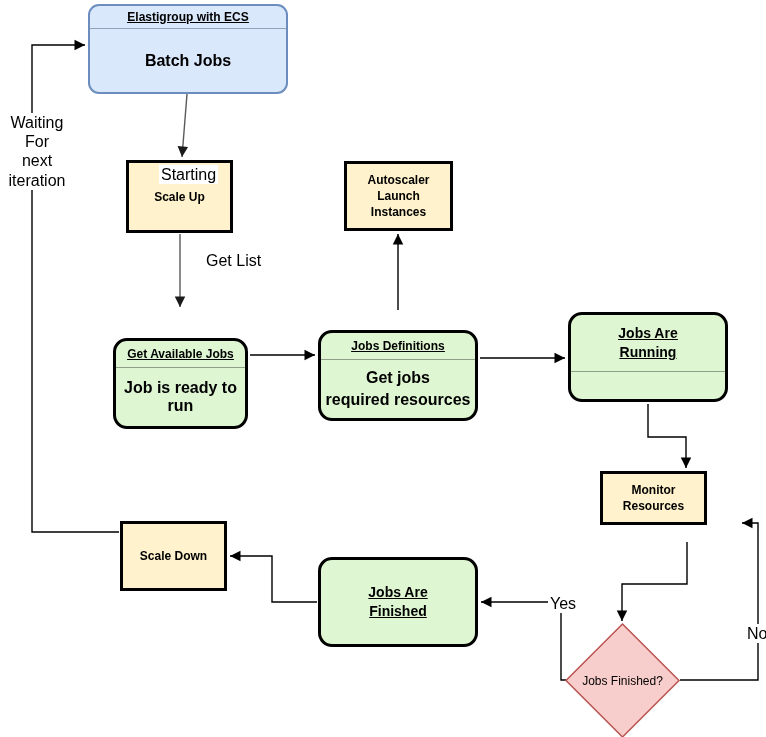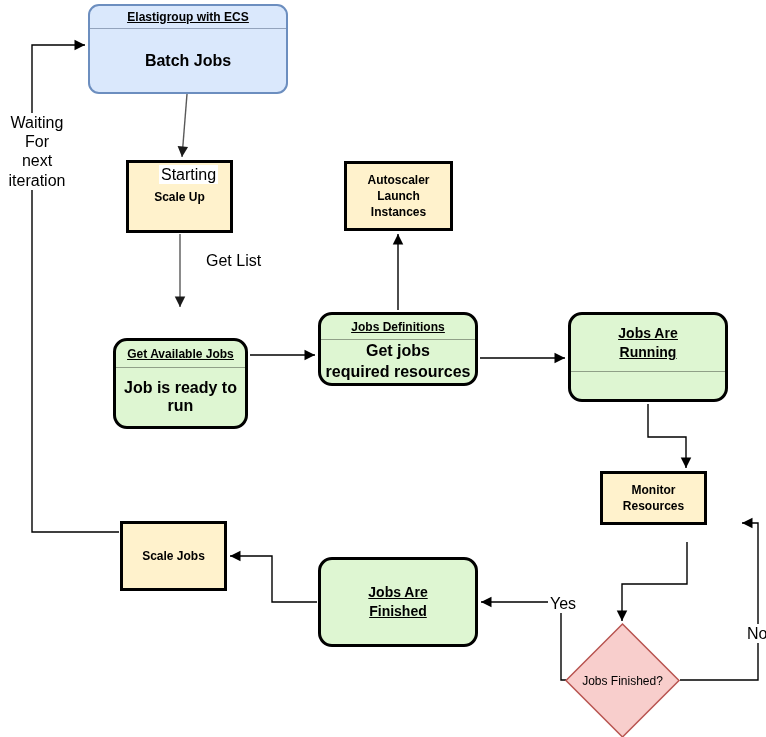--- a/index.html
+++ b/index.html
@@ -29,21 +29,21 @@
   .big{font-size:14px;line-height:1.45;}
   .ml{white-space:pre-line;line-height:1.35;}
   .elbl{position:absolute;z-index:3;background:#ffffff;font-size:16px;line-height:1.2;padding:0 2px;text-align:center;}
   
   #n-elastigroup{left:88px;top:4px;width:200px;height:90px;}
   #n-elastigroup .hdr{height:22px;}
   #n-scale-up{left:126px;top:160px;width:107px;height:73px;}
   #n-autoscaler{left:344px;top:161px;width:109px;height:70px;}
   #n-get-available{left:113px;top:310px;width:135px;height:91px;margin-top:28px;}
   #n-get-available .hdr{height:26px;}
-  #n-jobs-definitions{left:318px;top:312px;width:160px;height:74px;}
+  #n-jobs-definitions{left:318px;top:330px;width:160px;height:91px;}
   #n-jobs-definitions .hdr{height:26px;}
   #n-jobs-running{left:568px;top:312px;width:160px;height:90px;}
   #n-jobs-running .hdr{height:56px;}
   #n-monitor{left:600px;top:471px;width:107px;height:54px;}
   #n-jobs-finished-box{left:318px;top:557px;width:160px;height:90px;}
   #n-scale-down{left:120px;top:521px;width:107px;height:70px;}
   #n-diamond{left:564px;top:622px;width:117px;height:117px;background:transparent;border:none;}
   #n-diamond svg{position:absolute;left:0;top:0;}
   #n-diamond .dlbl{position:absolute;left:0;top:0;width:117px;height:117px;display:flex;align-items:center;justify-content:center;font-size:12px;}
   
@@ -133,21 +133,21 @@
   </div>
 
   <div class="node green" id="n-jobs-finished-box">
     <div class="cntr big">
         <span class="u ml" style="text-align:center;">Jobs Are 
 Finished</span>
       </div>
   </div>
 
   <div class="node rect" id="n-scale-down">
-    <div class="cntr">Scale Jobs</div>
+    <div class="cntr">Scale Down</div>
   </div>
 
   <span class="elbl" id="l-starting">Starting</span>
   <span class="elbl" id="l-getlist">Get List</span>
   <span class="elbl ml" id="l-waiting">Waiting For
 next iteration</span>
   <span class="elbl" id="l-yes">Yes</span>
   <span class="elbl" id="l-no">No</span>
 
 </div>

